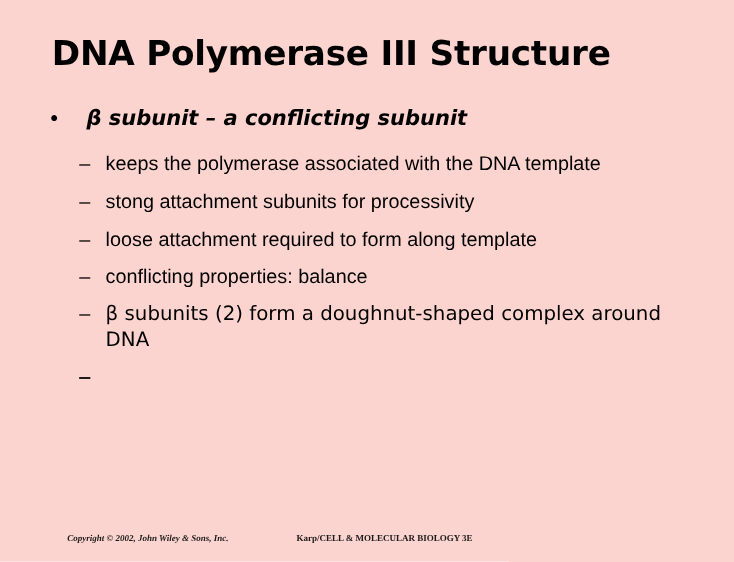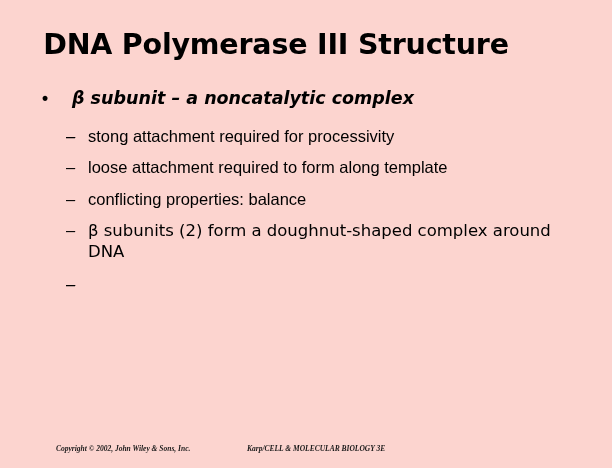--- a/index.html
+++ b/index.html
@@ -119,48 +119,48 @@
     font-weight: bold;
     font-size: 7.5px;
     color: #1a1a1a;
     white-space: nowrap;
   }
   .footer-source {
     position: absolute;
     left: 200px;
     top: 0;
     font-family: "Liberation Serif", serif;
-    font-style: italic;
     font-weight: bold;
     font-size: 7.5px;
     color: #1a1a1a;
     white-space: nowrap;
   }
 </style>
 </head>
 <body>
 
 <div class="slide">
 
   <div class="slide-title">DNA Polymerase III Structure</div>
 
   <div class="body">
 
     <div class="bullet-l1">
       <span class="marker">•</span>
-      <span class="beta">β subunit – a noncatalytic complex</span>
+      <span class="beta">β subunit – a conflicting subunit</span>
     </div>
 
     <div class="bullet-l2">
       <span class="marker">–</span>
+      <span>keeps the polymerase associated with the DNA template</span>
     </div>
 
     <div class="bullet-l2">
       <span class="marker">–</span>
-      <span>stong attachment required for processivity</span>
+      <span>stong attachment subunits for processivity</span>
     </div>
 
     <div class="bullet-l2">
       <span class="marker">–</span>
       <span>loose attachment required to form along template</span>
     </div>
 
     <div class="bullet-l2">
       <span class="marker">–</span>
       <span>conflicting properties: balance</span>

